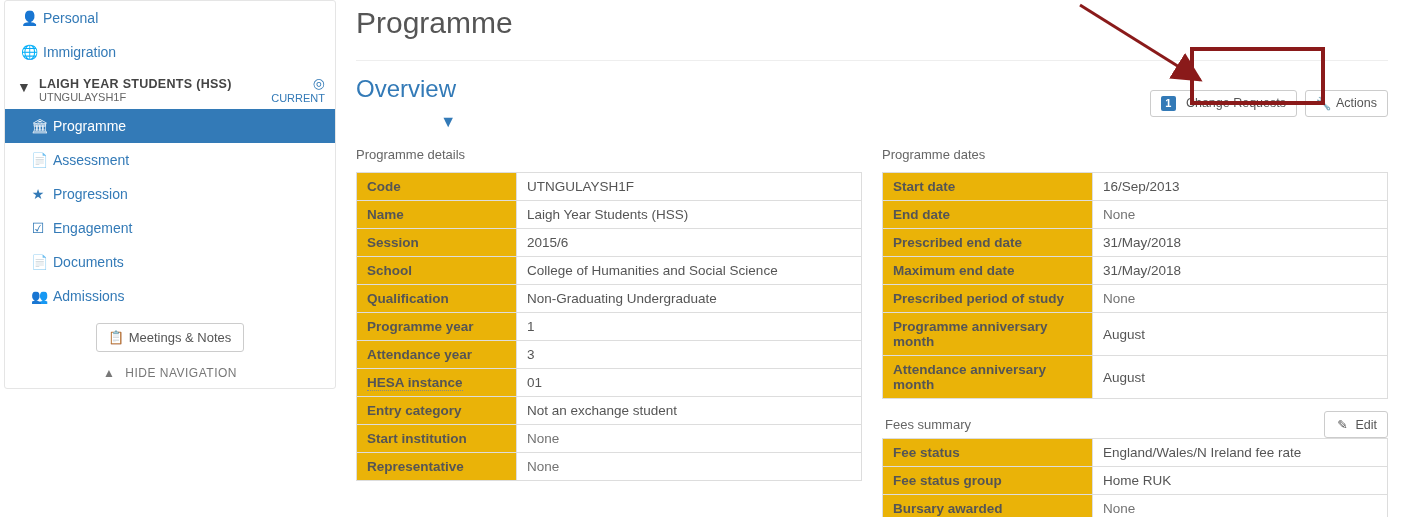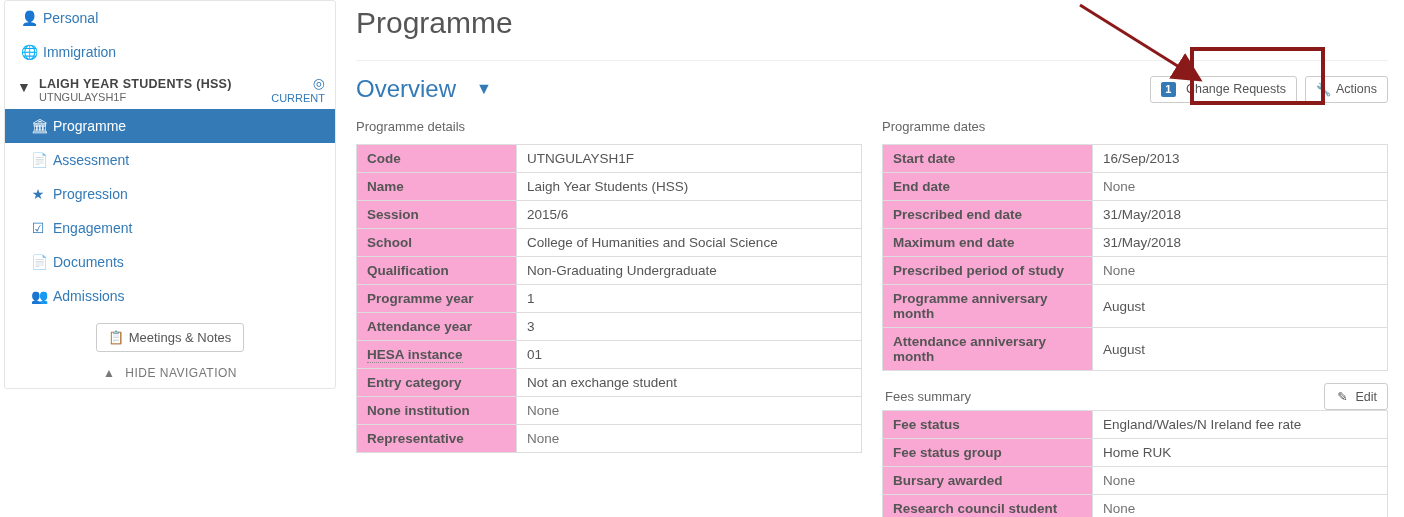--- a/index.html
+++ b/index.html
@@ -76,21 +76,21 @@
     .main { flex:1; padding: 6px 16px 0 16px; }
     h1.page-title { font-size:30px; font-weight:400; color:#555; margin-bottom:20px; }
 
     .overview-row {
       display:flex; align-items:center; justify-content:space-between;
       border-top:1px solid #eee; padding-top:14px; margin-bottom:10px;
       position:relative;
     }
     .overview-title {
       color:#337ab7; font-size:24px; font-weight:400;
-      display:flex; align-items:center; gap:20px; cursor:pointer;
+      display:flex; align-items:flex-end; gap:10px; cursor:pointer;flex-direction:column;
     }
     .right-buttons { display:flex; gap:8px; align-items:center; }
     .btn-sm { padding:5px 10px; font-size:12.5px; }
     .badge-count {
       display:inline-flex; align-items:center; justify-content:center;
       background:#337ab7; color:#fff; font-size:11px; font-weight:700;
       border-radius:2px; width:15px; height:15px; margin-right:4px;
     }
 
     .callout-box {
@@ -106,21 +106,21 @@
     .section-head-row { display:flex; align-items:center; justify-content:space-between; margin-top:12px; }
 
     table.kv {
       width:100%; border-collapse:collapse; font-size:13.5px;
       border:1px solid #ddd;
     }
     table.kv th, table.kv td {
       border:1px solid #ddd; padding:6px 10px; text-align:left; vertical-align:middle;
     }
     table.kv th {
-      background:#f9a8d4; font-weight:700; color:#555; width:160px;
+      background:#eab308; font-weight:700; color:#555; width:160px;
     }
     .right-col table.kv th { width:210px; }
     .none-val { color:#737373; }
     .hesa-underline { border-bottom:1px dotted #888; }
 
     
     .ico { width:14px; display:inline-block; text-align:center; font-style:normal; }
     svg.arrow { position:absolute; top:0; left:880px; pointer-events:none; }
   </style>
 </head>
@@ -250,21 +250,21 @@
               </tr>
           <tr>
                 <th><span class="hesa-underline">HESA instance</span></th>
                 <td>01</td>
               </tr>
           <tr>
                 <th>Entry category</th>
                 <td>Not an exchange student</td>
               </tr>
           <tr>
-                <th>None institution</th>
+                <th>Start institution</th>
                 <td class="none-val">None</td>
               </tr>
           <tr>
                 <th>Representative</th>
                 <td class="none-val">None</td>
               </tr>
         </tbody>
           </table>
       </div>
 

